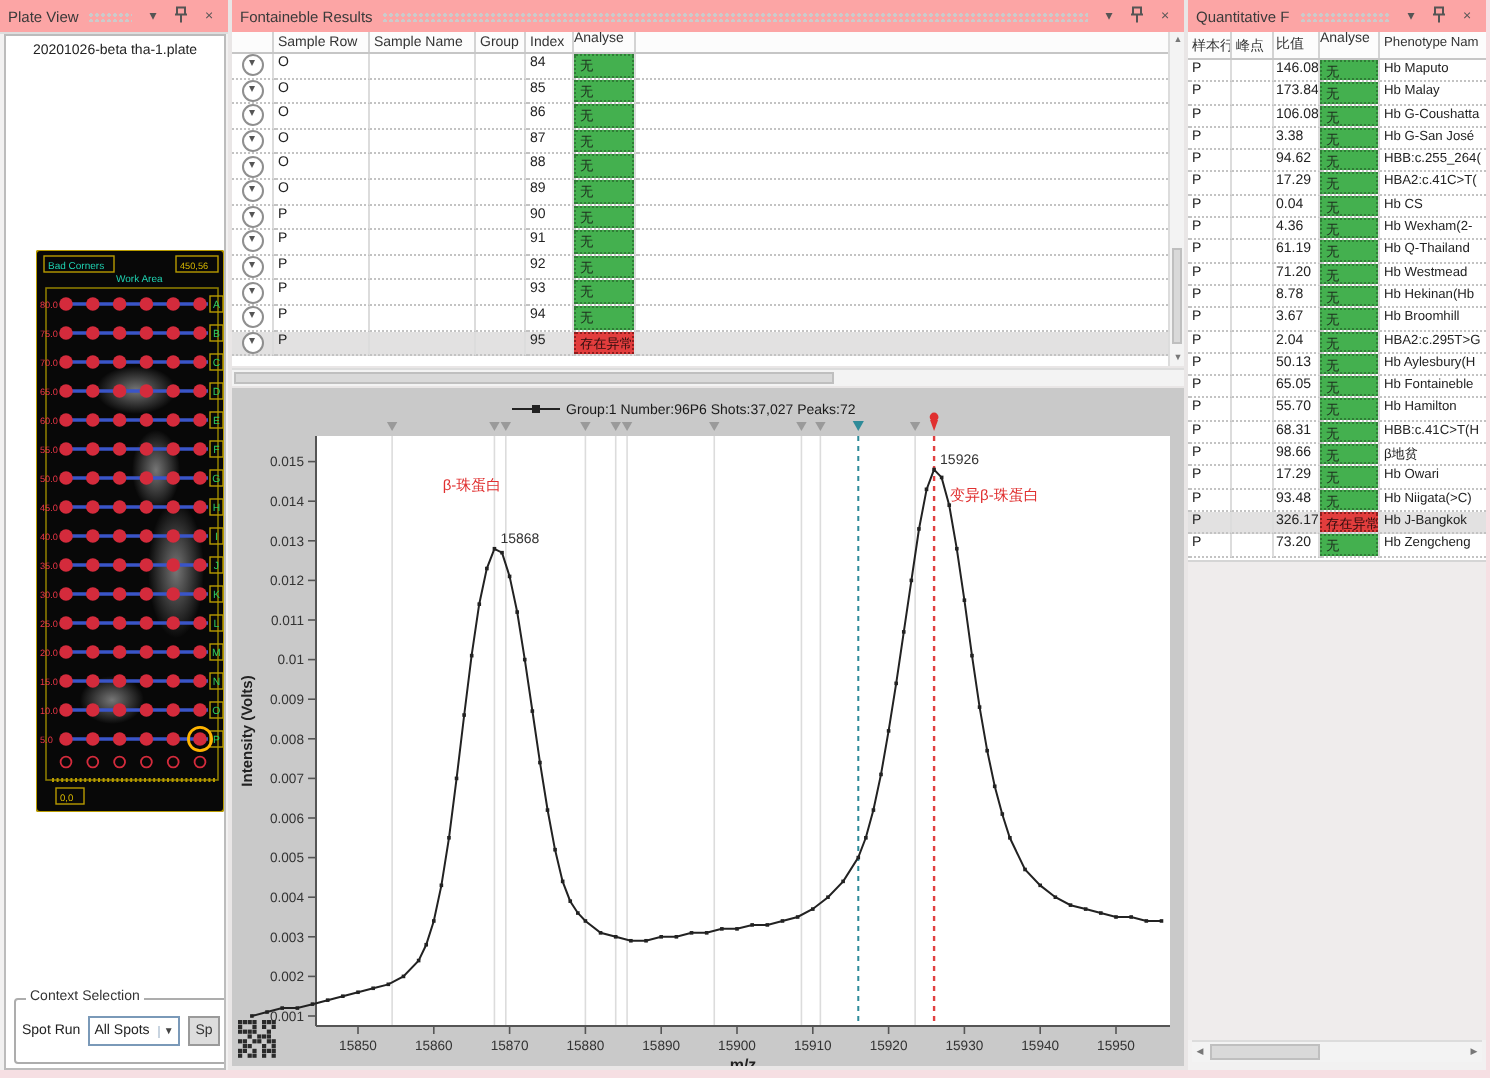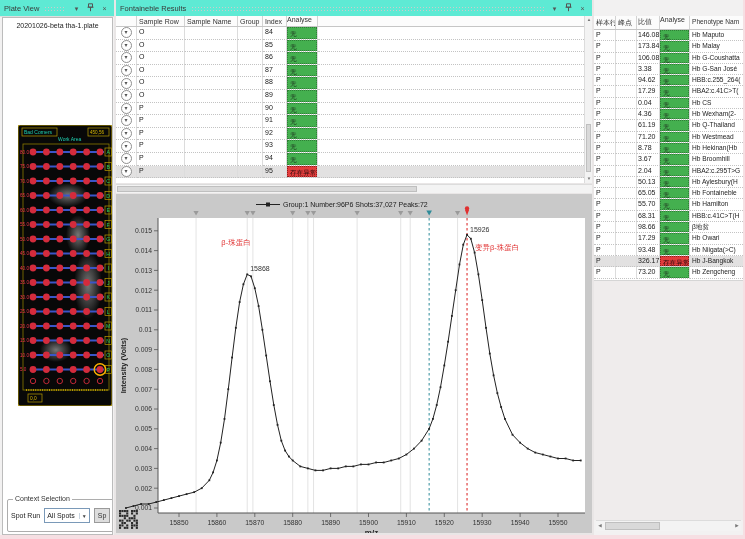--- a/index.html
+++ b/index.html
@@ -1,19 +1,19 @@
 <!DOCTYPE html>
 <html><head>
 <meta charset="utf-8">
 <style>
   html,body{margin:0;padding:0;}
   body{width:745px;height:539px;position:relative;overflow:hidden;background:#e9e6e6;
        font-family:"Liberation Sans",sans-serif;-webkit-font-smoothing:antialiased;}
   .panel{position:absolute;background:#f2f1f1;}
-  .titlebar{height:16px;display:flex;align-items:center;background:#5eead4;
+  .titlebar{height:16px;display:flex;align-items:center;background:#fca5a5;
             font-size:7.5px;color:#3a3a3a;padding:0 4px;gap:3px;border-bottom:1px solid #dedede;}
   .tb-dots{flex:1;height:5px;margin:0 2px;
            background-image:radial-gradient(#cbcbcb 0.8px,transparent 0.9px);background-size:3px 3px;}
   .tb-btn{width:11px;height:11px;text-align:center;color:#555;font-size:7px;line-height:11px;}
   .white-box{position:absolute;background:#fff;border:1px solid #bcbcbc;}
   
   .thead{display:flex;font-size:7px;color:#333;background:#fcfcfc;border-bottom:1px solid #c6c6c6;}
   .th{padding:2px 2px 1px 2px;border-right:1px solid #d3d3d3;white-space:nowrap;overflow:hidden;box-sizing:border-box;}
   .mtr{display:flex;height:12.6px;background:#fff;}
   .rtr{display:flex;height:11.3px;background:#fff;}
@@ -710,20 +710,29 @@
         <rect x="3" y="332.8" width="2.1" height="2.1" fill="#2a2a2a"></rect>
         <rect x="7.8" y="332.8" width="2.1" height="2.1" fill="#2a2a2a"></rect>
         <rect x="10.2" y="332.8" width="2.1" height="2.1" fill="#2a2a2a"></rect>
         <rect x="15" y="332.8" width="2.1" height="2.1" fill="#2a2a2a"></rect>
         <rect x="19.8" y="332.8" width="2.1" height="2.1" fill="#2a2a2a"></rect>
       </g>
     </svg>
 </div>
 
 <div class="panel" style="left:594px;top:0;width:149px;height:539px;">
+  <div class="titlebar">
+    <span>Quantitative F</span>
+    <span class="tb-dots"></span>
+    <span class="tb-btn">▾</span>
+    <span class="tb-btn"><svg width="7" height="9" viewBox="0 0 7 9">
+          <path d="M1.5 0.8h4v3.4h-4z M0.5 4.2h6 M3.5 4.2v4" stroke="#555" stroke-width="1" fill="none"></path>
+        </svg></span>
+    <span class="tb-btn">×</span>
+  </div>
   <div style="position:absolute;left:0;top:16px;right:0;height:264px;background:#fff;overflow:hidden;border-bottom:1px solid #d5d5d5;">
     <div class="thead" id="phen-head">
         <div class="th rc-sr">样本行</div>
         <div class="th rc-pk">峰点</div>
         <div class="th rc-rv">比值</div>
         <div class="th rc-an">Analyse</div>
         <div class="th rc-ph">Phenotype Nam</div>
       </div>
     <div id="phen-body">
         <div class="rtr">

